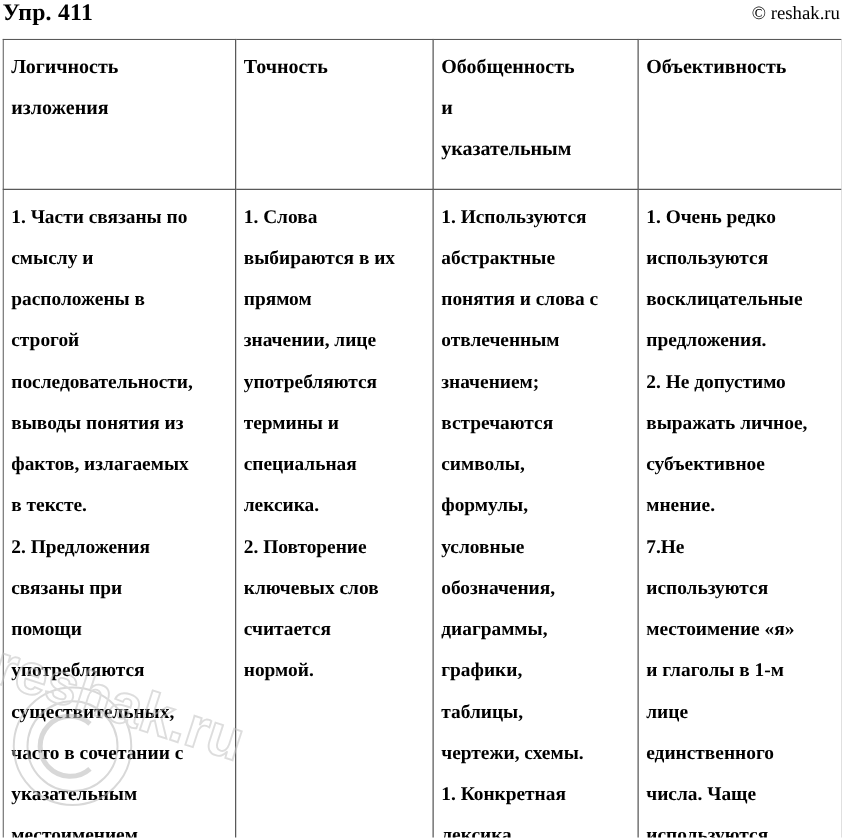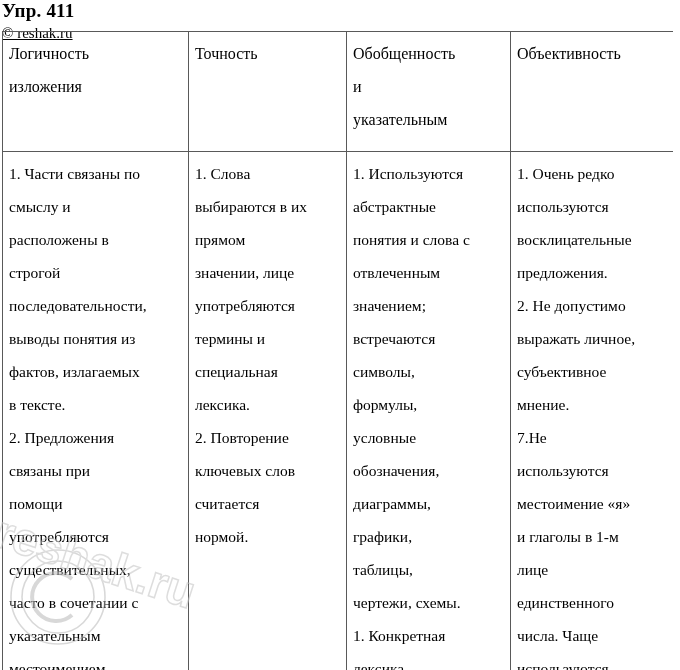--- a/index.html
+++ b/index.html
@@ -18,35 +18,33 @@
 
   
   .page-header {
     position: relative;
     height: 26px;
     padding: 0 6px 0 2px;
     box-sizing: border-box;
     display: flex;
     align-items: flex-start;
     justify-content: space-between;
-    flex-direction: column;
   }
   .page-title {
     font-size: 19px;
     font-weight: bold;
     letter-spacing: 0.2px;
     line-height: 22px;
     white-space: nowrap;
   }
   .copyright {
     font-size: 15px;
     line-height: 22px;
     white-space: nowrap;
     padding-right: 2px;
-    text-decoration: underline;
   }
 
   
   .table-wrap {
     position: absolute;
     left: 2px;
     top: 31px;
     width: 671px;
     height: 642px;
     overflow: hidden;
@@ -60,21 +58,21 @@
   table.content-table col.c1 { width: 186px; }
   table.content-table col.c2 { width: 158px; }
   table.content-table col.c3 { width: 164px; }
   table.content-table col.c4 { width: 163px; }
 
   table.content-table th,
   table.content-table td {
     border: 1px solid #595959;
     vertical-align: top;
     text-align: left;
-    font-weight: normal;
+    font-weight: bold;
     padding: 5px 4px 4px 6px;
     font-size: 15.5px;
     line-height: 33px;
   }
   table.content-table thead th {
     height: 110px;
     font-size: 16px;
   }
   table.content-table tbody td {
     height: 520px;

